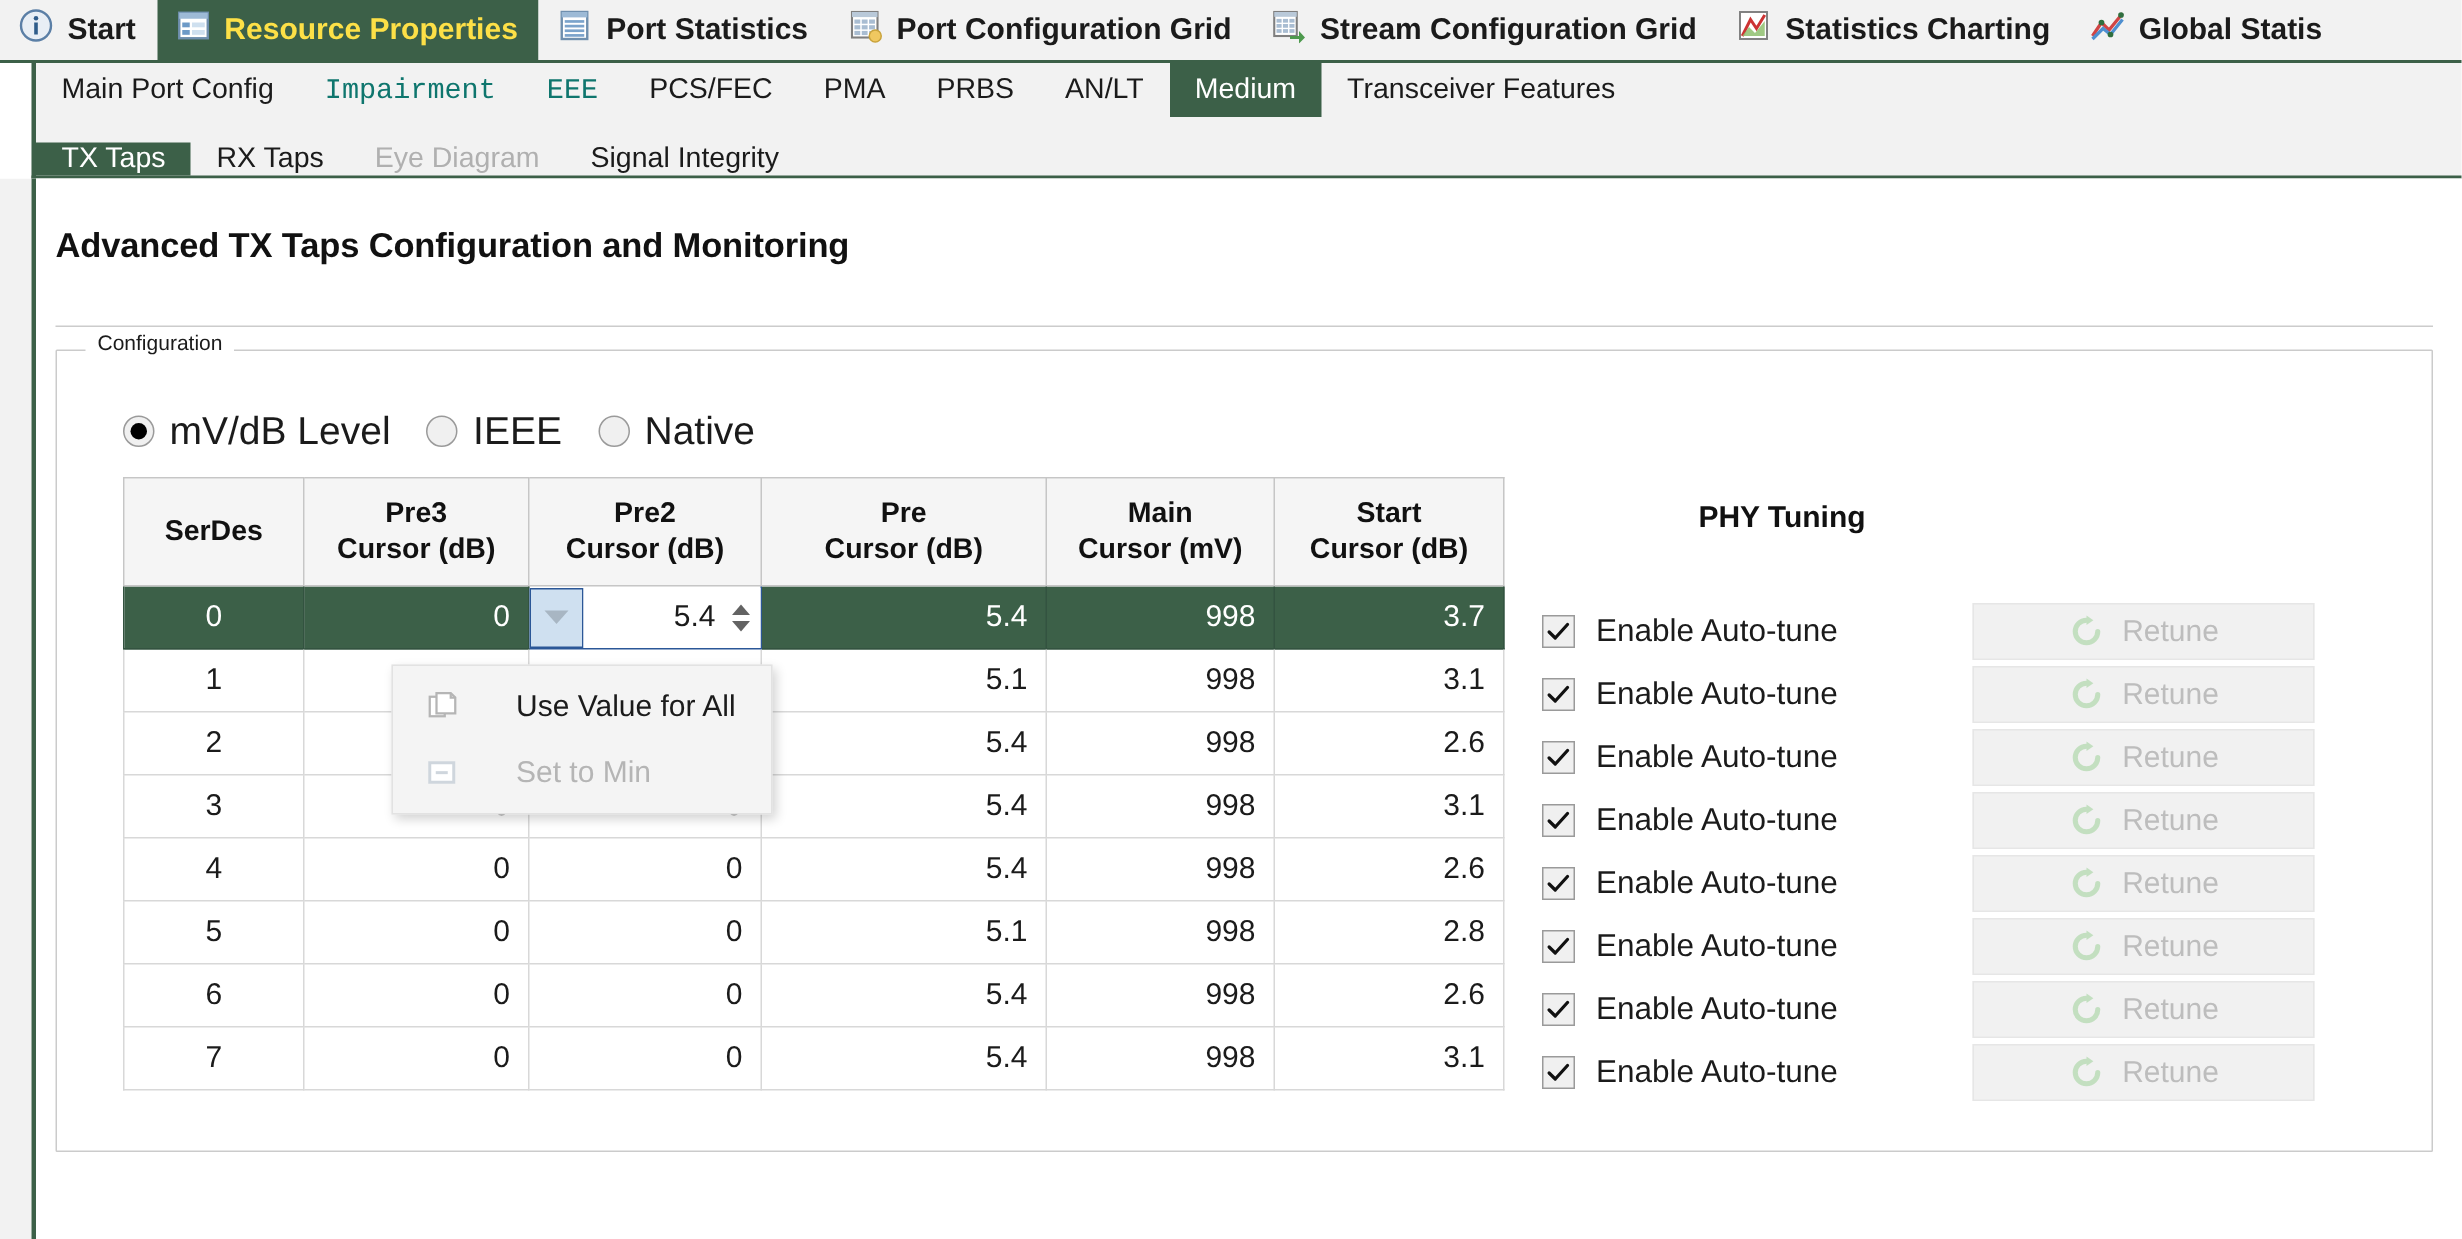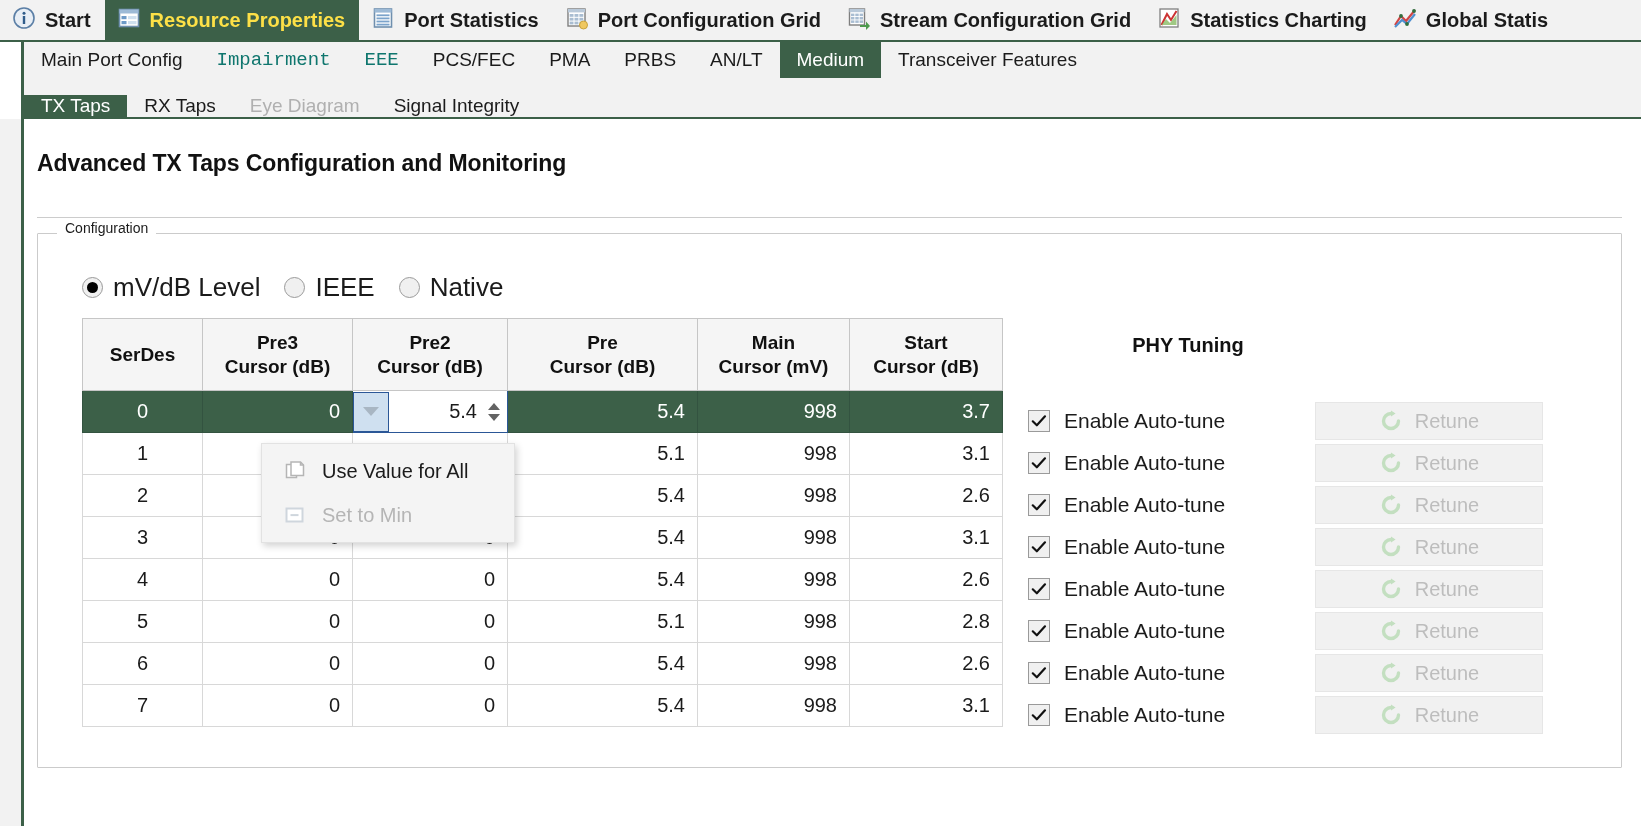--- a/index.html
+++ b/index.html
@@ -216,20 +216,21 @@
     border: 1px solid #e2e2e2;
     box-shadow: 2px 3px 7px rgba(0,0,0,0.18);
     padding: 5px 0 5px 0;
     z-index: 40;
   }
   .menu-item {
     display: flex; align-items: center;
     height: 44px; padding: 0 12px;
     font-size: 20px; color: #1b1b1b;
     cursor: default;
+    gap: 22px;
   }
   .menu-item.disabled { color: #b5b5b5; }
   .menu-icon { width: 42px; flex: 0 0 42px; display:flex; align-items:center; justify-content:center; }
   .menu-label { padding-left: 6px; }
 
   
   #phy-title {
     position: absolute; top: 100px; left: 1020px;
     width: 260px; text-align: center;
     font-size: 20px; font-weight: bold; color: #111111;

